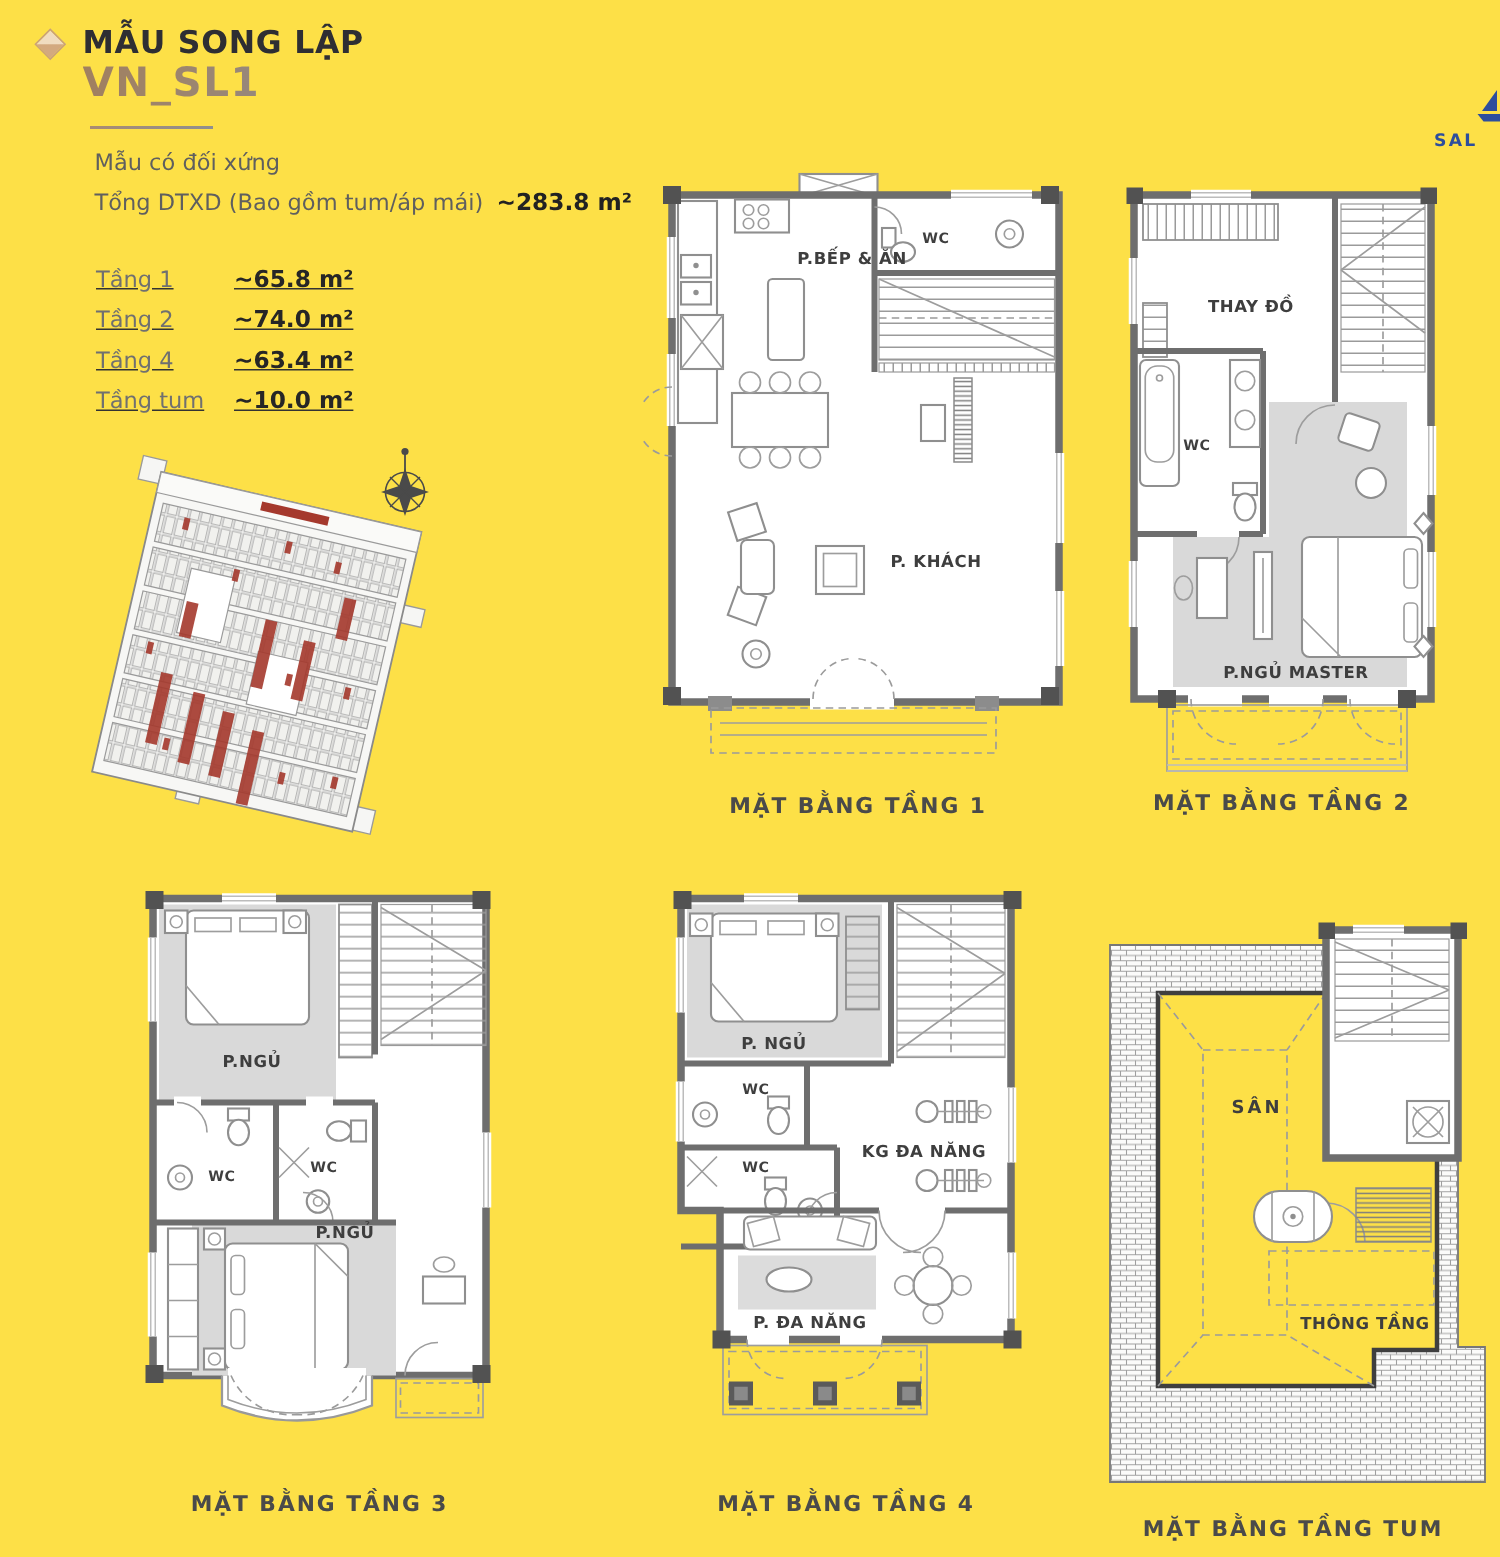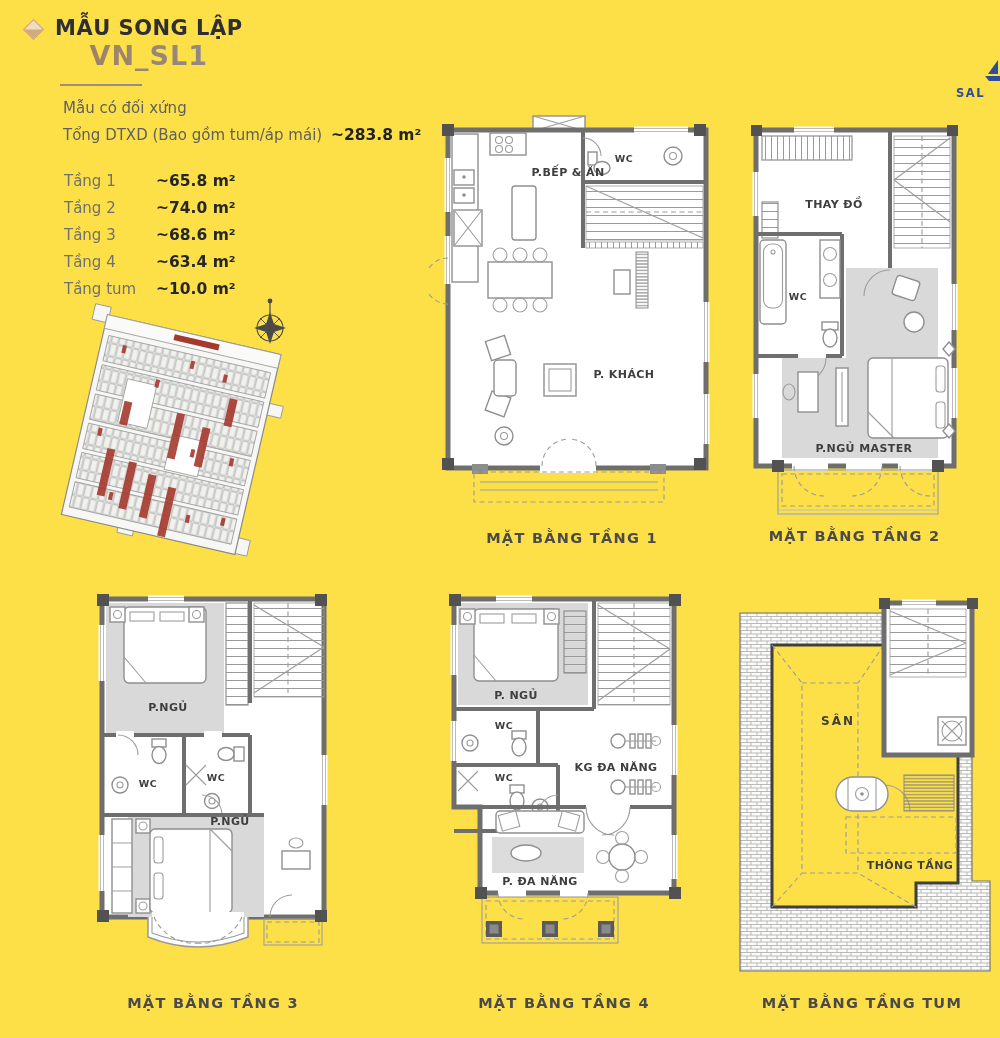--- a/index.html
+++ b/index.html
@@ -6,45 +6,45 @@
   .page{position:relative;width:1000px;height:1038px;background:#fde047;overflow:hidden;
         font-family:"DejaVu Sans","Liberation Sans",sans-serif;color:#333;}
   
   .hdr{position:absolute;left:24px;top:16px;}
   .hdr-row{display:flex;align-items:flex-start;}
   .diamond{width:13px;height:13px;margin:6px 14px 0 2px;transform:rotate(45deg);
            background:linear-gradient(135deg,#f0dcc0 48%,#d3a97f 52%);border:1px solid #c9a179;}
   .h-title{font-size:21px;font-weight:700;color:#2e2e33;letter-spacing:.5px;line-height:1.15;}
   .h-model{font-size:27px;font-weight:800;letter-spacing:1px;line-height:1.2;
            background:linear-gradient(90deg,#a1805f,#9b8672 45%,#8b8b90);
-           -webkit-background-clip:text;background-clip:text;color:transparent;text-align:center;}
+           -webkit-background-clip:text;background-clip:text;color:transparent;}
   .divider{position:absolute;left:60px;top:84px;width:82px;height:2px;
            background:linear-gradient(90deg,#a98b72,#8f8f8f);}
   .subnote{position:absolute;left:63px;top:99px;font-size:15px;color:#5f5f5f;}
   .subtotal{position:absolute;left:63px;top:126px;font-size:15px;color:#5f5f5f;}
   .subtotal b{color:#222;font-size:15.5px;margin-left:4px;}
   
   .brand{position:absolute;left:956px;top:58px;width:70px;color:#2d4e9d;}
   .brand svg{margin-left:28px;display:block;}
   .brand span{font-size:11.5px;font-weight:700;letter-spacing:1.5px;}
   
   .areas{position:absolute;left:64px;top:172px;}
-  .arow{display:flex;height:27px;align-items:flex-start;}
+  .arow{display:flex;height:27px;align-items:center;text-decoration:underline;}
   .alabel{width:92px;font-size:15px;color:#707070;}
   .avalue{font-size:15.5px;font-weight:700;color:#262626;}
   
   .siteplan{position:absolute;left:52px;top:294px;}
   
   .plan{position:absolute;display:flex;flex-direction:column;align-items:center;}
   .plan-caption{font-size:14.5px;font-weight:700;color:#4a4a4a;letter-spacing:1.3px;white-space:nowrap;}
   .p1{left:428px;top:112px;width:288px;} .p1 .plan-caption{margin-top:18px;}
   .p2{left:742px;top:116px;width:225px;} .p2 .plan-caption{margin-top:2px;}
   .p3{left:88px;top:585px;width:250px;}  .p3 .plan-caption{margin-top:2px;text-align:center;}
   .p4{left:440px;top:585px;width:248px;} .p4 .plan-caption{margin-top:2px;}
-  .p5{left:724px;top:585px;width:276px;} .p5 .plan-caption{margin-top:2px;}
+  .p5{left:724px;top:602px;width:276px;} .p5 .plan-caption{margin-top:2px;}
   
   .outer{fill:#fff;stroke:#6e6e6e;stroke-width:5;}
   .w-in{fill:none;stroke:#6e6e6e;stroke-width:4;}
   .furn{fill:#fff;stroke:#8f8f8f;stroke-width:1.4;}
   .furn2{fill:none;stroke:#9d9d9d;stroke-width:1.1;}
   .shade{fill:#d9d9d9;}
   .rug{fill:#dcdcdc;}
   .dash{fill:none;stroke:#9b9b9b;stroke-width:1.1;stroke-dasharray:5 3.5;}
   .win{stroke:#bcbcbc;stroke-width:1;}
   .wf{fill:#fff;}
@@ -107,24 +107,20 @@
   </div>
 
   <div class="areas">
     <div class="arow">
       <span class="alabel">Tầng 1</span>
       <span class="avalue">~65.8 m²</span>
     </div>
     <div class="arow">
       <span class="alabel">Tầng 2</span>
       <span class="avalue">~74.0 m²</span>
-    </div>
-    <div class="arow">
-      <span class="alabel">Tầng 3</span>
-      <span class="avalue">~68.6 m²</span>
     </div>
     <div class="arow">
       <span class="alabel">Tầng 4</span>
       <span class="avalue">~63.4 m²</span>
     </div>
     <div class="arow">
       <span class="alabel">Tầng tum</span>
       <span class="avalue">~10.0 m²</span>
     </div>
   </div>

